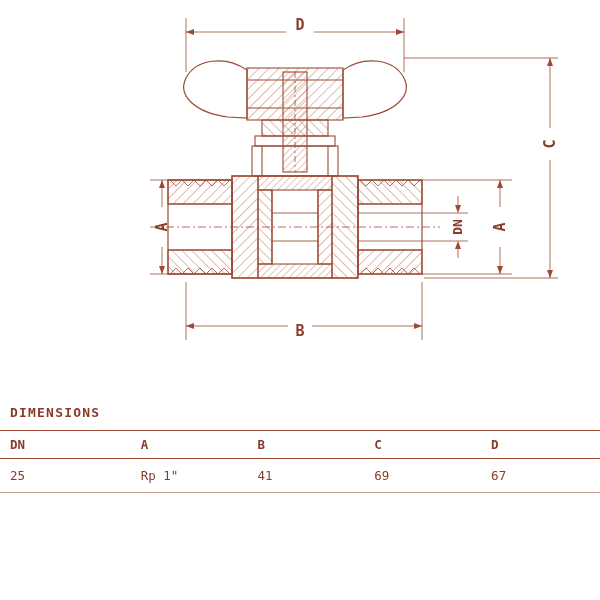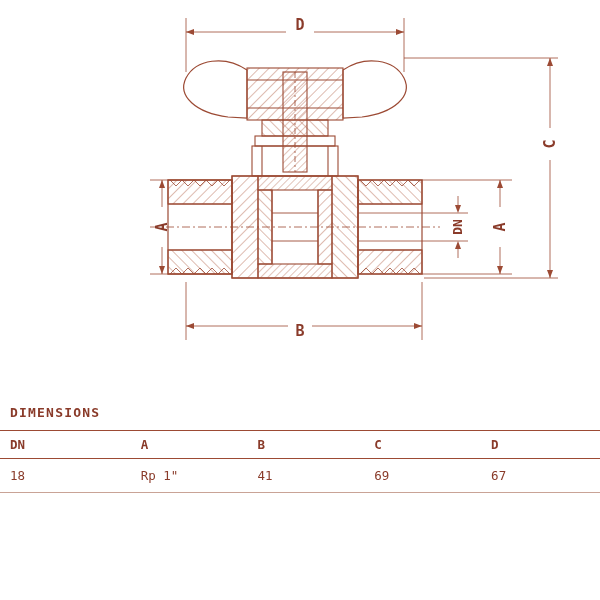--- a/index.html
+++ b/index.html
@@ -223,21 +223,21 @@
         <tr>
           <th class="c0">DN</th>
           <th class="c1">A</th>
           <th class="c2">B</th>
           <th class="c3">C</th>
           <th class="c4">D</th>
         </tr>
       </thead>
       <tbody>
         <tr>
-          <td class="c0">18</td>
+          <td class="c0">25</td>
           <td class="c1">Rp 1"</td>
           <td class="c2">41</td>
           <td class="c3">69</td>
           <td class="c4">67</td>
         </tr>
       </tbody>
     </table>
   </div>
 
 </div>

